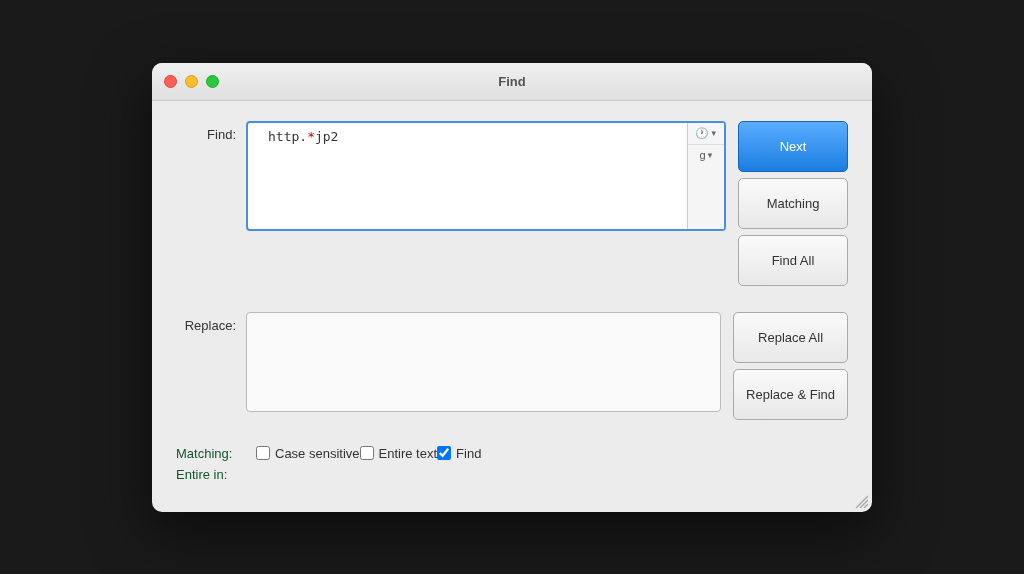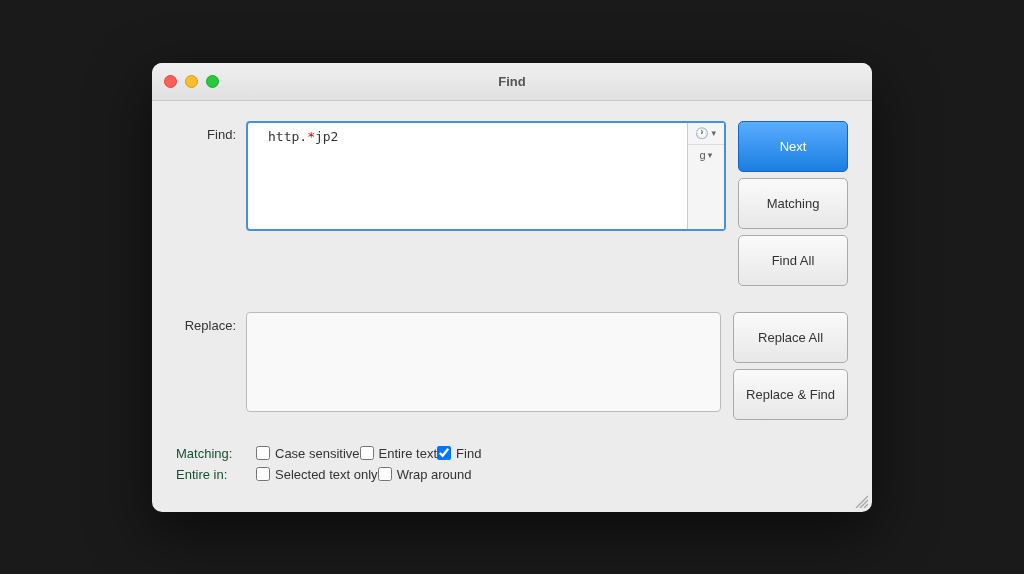--- a/index.html
+++ b/index.html
@@ -290,30 +290,20 @@
               <label for="entire-word">Entire text</label>
             </div>
             <div class="checkbox-item">
               <input type="checkbox" id="grep" checked="" style="">
               <label for="grep">Find</label>
             </div>
           </div>
         </div>
         <div class="options-row">
           <span class="options-label">Entire in:</span>
-          <div class="checkbox-group">
-            <div class="checkbox-item">
-              <input type="checkbox" id="selected-text" style="">
-              <label for="selected-text">Selected text only</label>
-            </div>
-            <div class="checkbox-item">
-              <input type="checkbox" id="wrap-around" style="">
-              <label for="wrap-around">Wrap around</label>
-            </div>
-          </div>
         </div>
       </div>
 
     </div>
 
     <div class="resize-corner">
       <svg viewBox="0 0 14 14">
         <line x1="14" y1="2" x2="2" y2="14" stroke="#aaa" stroke-width="1.5"></line>
         <line x1="14" y1="6" x2="6" y2="14" stroke="#aaa" stroke-width="1.5"></line>
         <line x1="14" y1="10" x2="10" y2="14" stroke="#aaa" stroke-width="1.5"></line>

